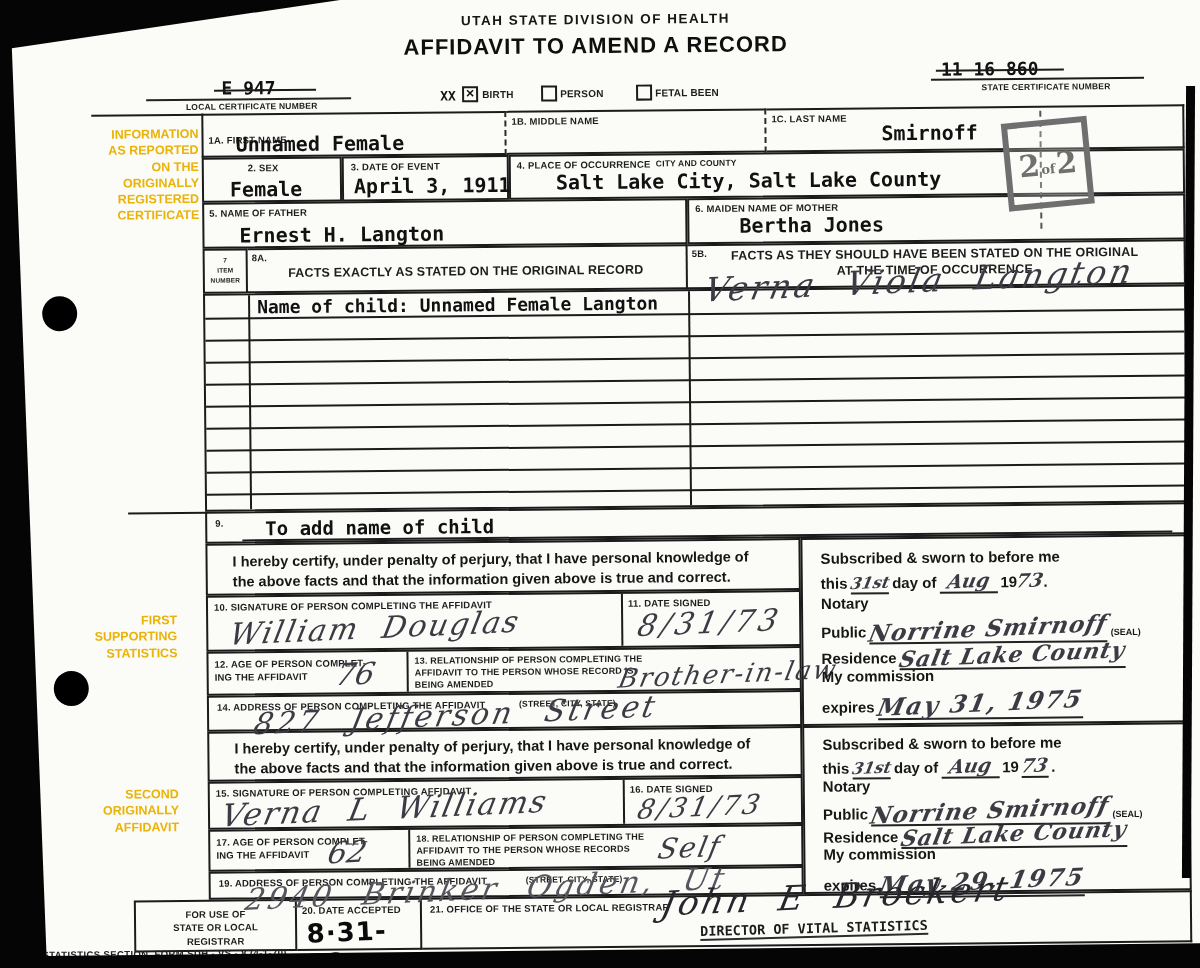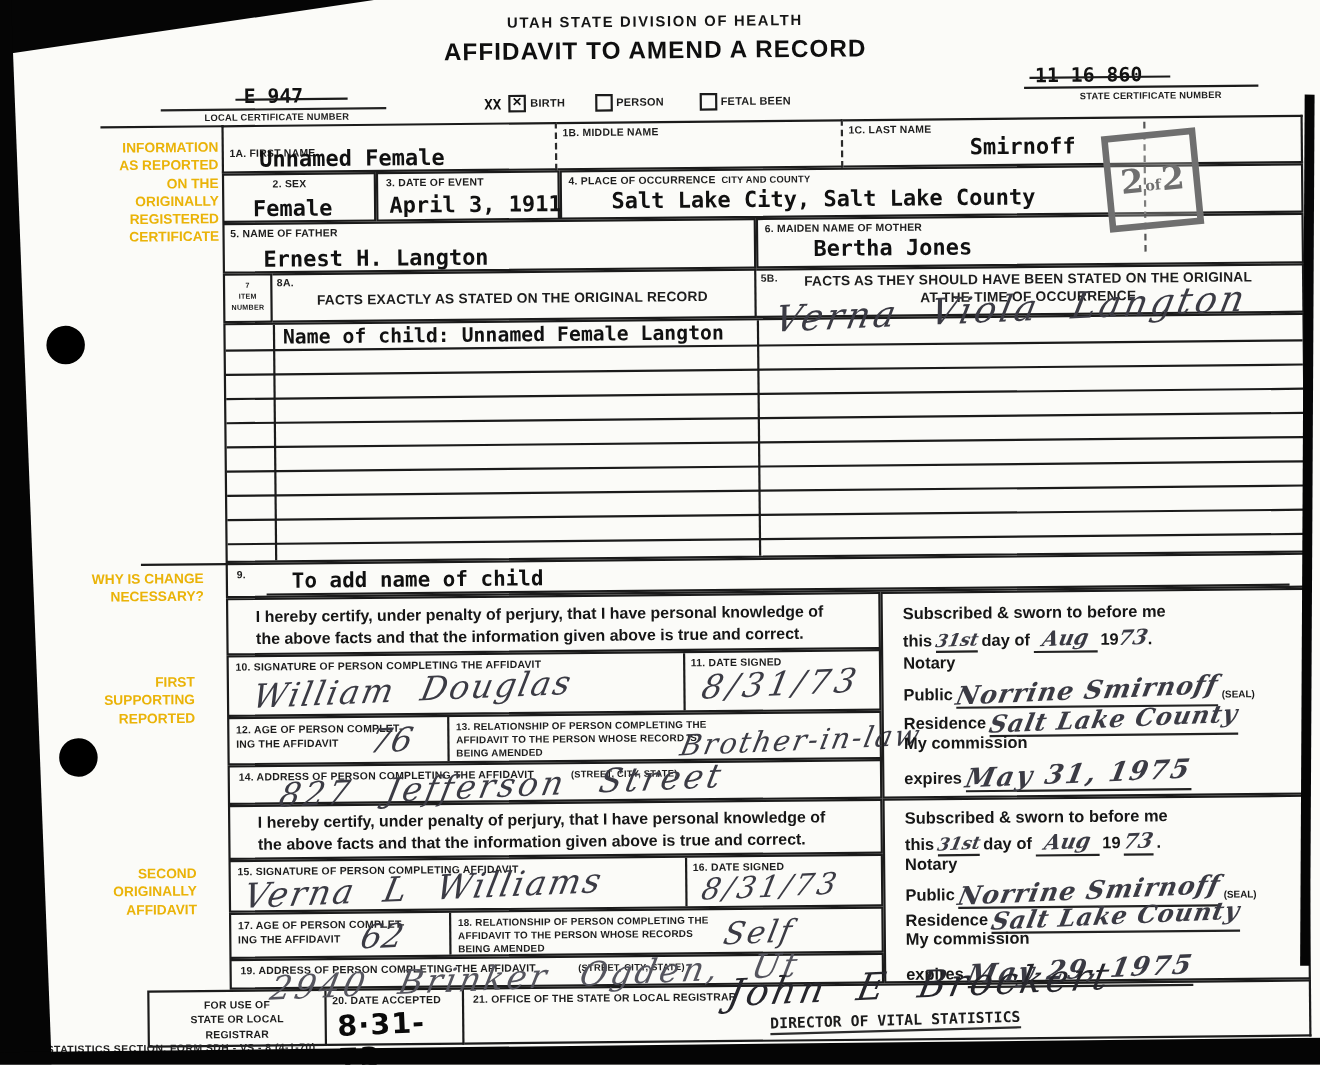--- a/index.html
+++ b/index.html
@@ -61,25 +61,23 @@
   <div class="hline" style="left:940px;top:73px;width:128px;"></div>
   <div class="lbl" style="left:950px;top:86px;width:200px;text-align:center;font-size:8.5px;">STATE CERTIFICATE NUMBER</div>
 
   <div class="seclbl pre" style="left:78px;top:122px;width:124px;">INFORMATION
 AS REPORTED
 ON THE
 ORIGINALLY
 REGISTERED
 CERTIFICATE</div>
   <div class="punch" style="left:44px;top:291px;"></div>
-  <div class="seclbl pre" style="left:35px;top:514px;width:150px;">WHY IS CHANGE
-NECESSARY?</div>
   <div class="seclbl pre" style="left:54px;top:608px;width:122px;">FIRST
 SUPPORTING
-REPORTED</div>
+STATISTICS</div>
   <div class="punch" style="left:52px;top:666px;"></div>
   <div class="seclbl pre" style="left:54px;top:782px;width:122px;">SECOND
 ORIGINALLY
 AFFIDAVIT</div>
 
   <div class="hline" style="left:95px;top:110px;width:112px;"></div>
   <div class="hline" style="left:128px;top:508px;width:79px;"></div>
 
   <div class="cell" style="left:205px;top:110px;width:305px;height:44px;border-right:2px dashed #2a2a2a;">
     <div class="lbl" style="left:5px;top:19px;">1A. FIRST NAME</div>

